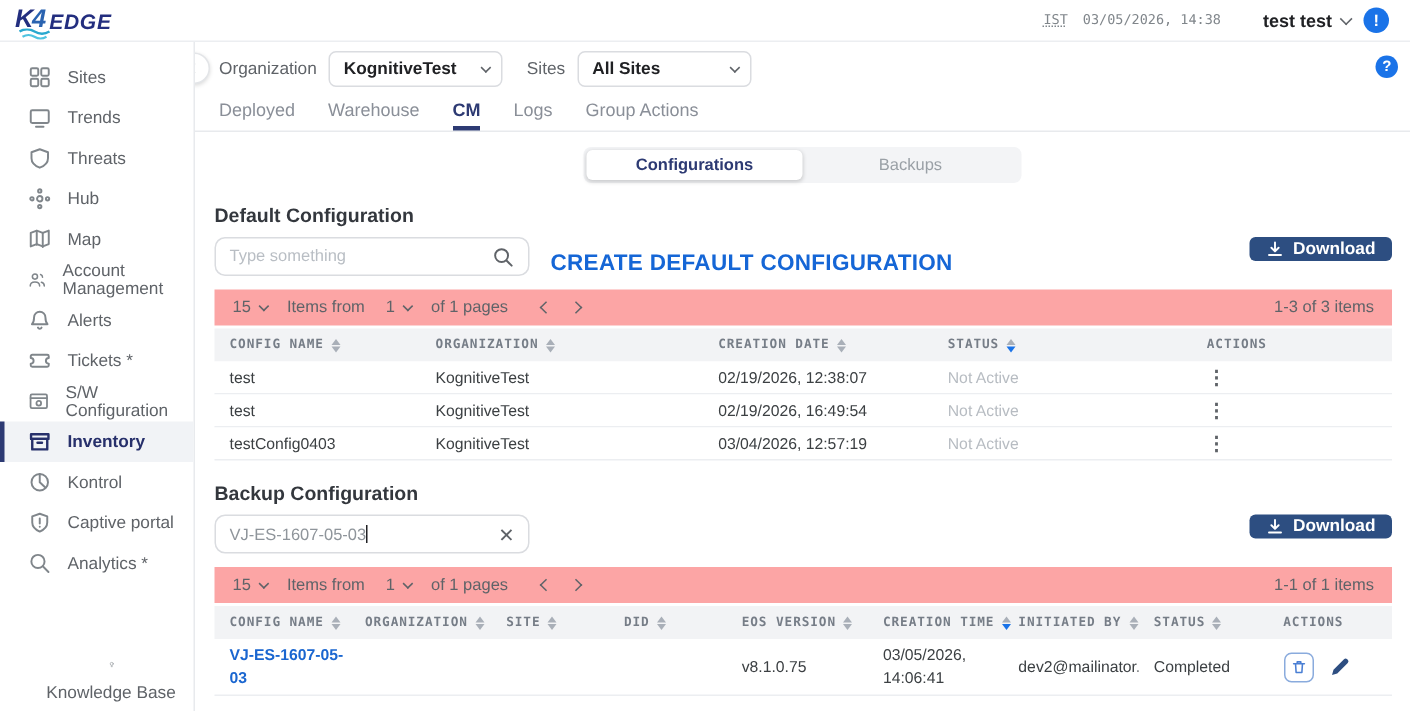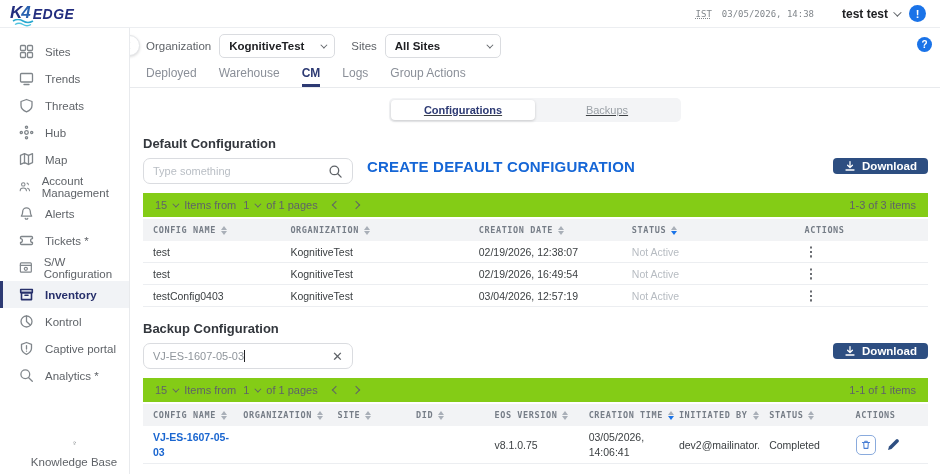--- a/index.html
+++ b/index.html
@@ -68,47 +68,47 @@
   .help-icon { position:absolute; right:8px; top:9px; width:15px; height:15px; border-radius:50%;
     background:#1a73e8; color:#fff; font-size:10px; font-weight:800; display:flex; align-items:center;
     justify-content:center; cursor:pointer; }
 
   
   .tabs { display:flex; gap:22px; padding:6px 0 0 16px; border-bottom:1px solid #e8eaed; height:28px; }
   .tab { font-size:12px; color:#8a8f98; padding-bottom:8px; cursor:pointer; }
   .tab.active { color:#2d3a73; font-weight:800; border-bottom:3px solid #2d3a73; }
 
   
-  .toggle-row { display:flex; justify-content:center; padding:10px 0 6px;text-decoration:underline; }
+  .toggle-row { display:flex; justify-content:center; padding:10px 0 6px; }
   .toggle { display:flex; background:#f3f4f6; border-radius:5px; padding:2px; width:292px; }
   .toggle-opt { flex:1; text-align:center; font-size:11px; padding:4px 0; color:#9aa0a6;
     cursor:pointer; border-radius:4px; }
   .toggle-opt.selected { background:#fff; color:#2d3a73; font-weight:800;
     box-shadow:0 1px 3px rgba(0,0,0,.18); }
 
   
   .section { padding:0 12px 0 13px; }
   .section-title { font-size:13px; font-weight:800; color:#33373d; margin:8px 0 7px; }
-  .section-head { display:flex; align-items:flex-start; position:relative; margin-bottom:9px; }
+  .section-head { display:flex; align-items:flex-end; position:relative; margin-bottom:9px; }
   .search-box { width:210px; height:26px; border:1px solid #dadce0; border-radius:7px;
     display:flex; align-items:center; padding:0 9px; background:#fff; }
   .search-box input { border:none; outline:none; flex:1; font-size:11px; color:#3c4043;
     font-family:"Liberation Sans",sans-serif; background:transparent; }
   .search-box input::placeholder { color:#b9bec4; }
   .search-text { flex:1; font-size:11px; color:#8f959b; white-space:nowrap; overflow:hidden; }
   .caret { display:inline-block; width:1px; height:12px; background:#202124; vertical-align:-2px; }
   .create-link { margin-left:14px; font-size:15px; font-weight:800; color:#1566d6;
     letter-spacing:.2px; cursor:pointer; }
   .dl-btn { position:absolute; right:0; top:0; height:16px; background:#2d4e81; color:#fff;
     border:none; border-radius:4px; display:flex; align-items:center; gap:6px; padding:0 11px;
     font-size:11.5px; font-weight:700; cursor:pointer; font-family:"Liberation Sans",sans-serif; }
   .clear-x { color:#5f6368; font-size:13px; cursor:pointer; line-height:1; }
 
   
-  .pagi { height:24px; background:#84cc16; display:flex; align-items:center; gap:7px;
+  .pagi { height:24px; background:#fca5a5; display:flex; align-items:center; gap:14px;
     padding:0 12px; font-size:11px; color:#5f6368; margin-bottom:2px; }
   .pagi .grow { flex:1; }
   .pagi-ctl { display:flex; align-items:center; gap:5px; cursor:pointer; }
   .pagi-arrows { display:flex; gap:14px; margin-left:8px; }
   .pagi-range { font-size:11px; color:#5f6368; }
 
   
   .thead { background:#f2f3f5; height:22px; display:grid; align-items:center; }
   .th { font-family:"DejaVu Sans Mono",monospace; font-size:8.5px; font-weight:700;
     letter-spacing:.6px; color:#767d87; padding-left:10px; white-space:nowrap;

